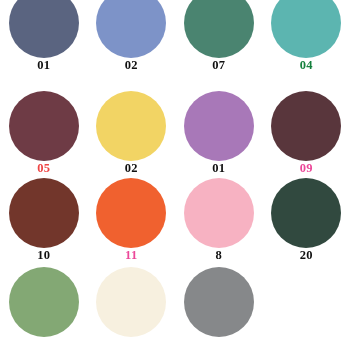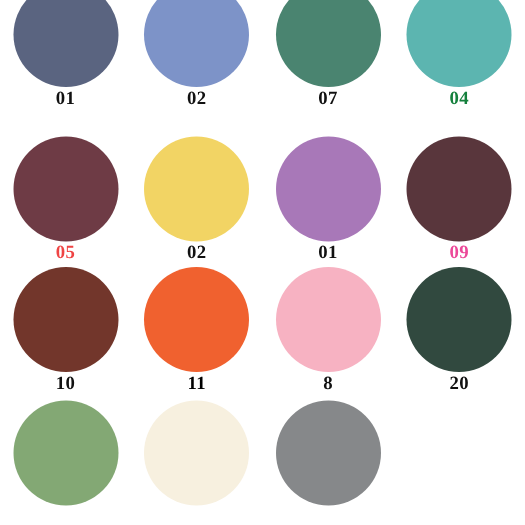--- a/index.html
+++ b/index.html
@@ -116,21 +116,21 @@
     </div>
   </div>
 
   <div class="swatch-row row-3">
     <div class="swatch-cell">
       <div class="swatch-disc" style="background: rgb(114, 54, 43);"></div>
       <div class="swatch-label" style="color: rgb(17, 17, 17);">10</div>
     </div>
     <div class="swatch-cell">
       <div class="swatch-disc" style="background: rgb(240, 97, 47);"></div>
-      <div class="swatch-label" style="color: #000000;">11</div>
+      <div class="swatch-label" style="color: #ec4899;">11</div>
     </div>
     <div class="swatch-cell">
       <div class="swatch-disc" style="background: rgb(247, 178, 194);"></div>
       <div class="swatch-label" style="color: rgb(17, 17, 17);">8</div>
     </div>
     <div class="swatch-cell">
       <div class="swatch-disc" style="background: rgb(49, 73, 63);"></div>
       <div class="swatch-label" style="color: rgb(17, 17, 17);">20</div>
     </div>
   </div>

